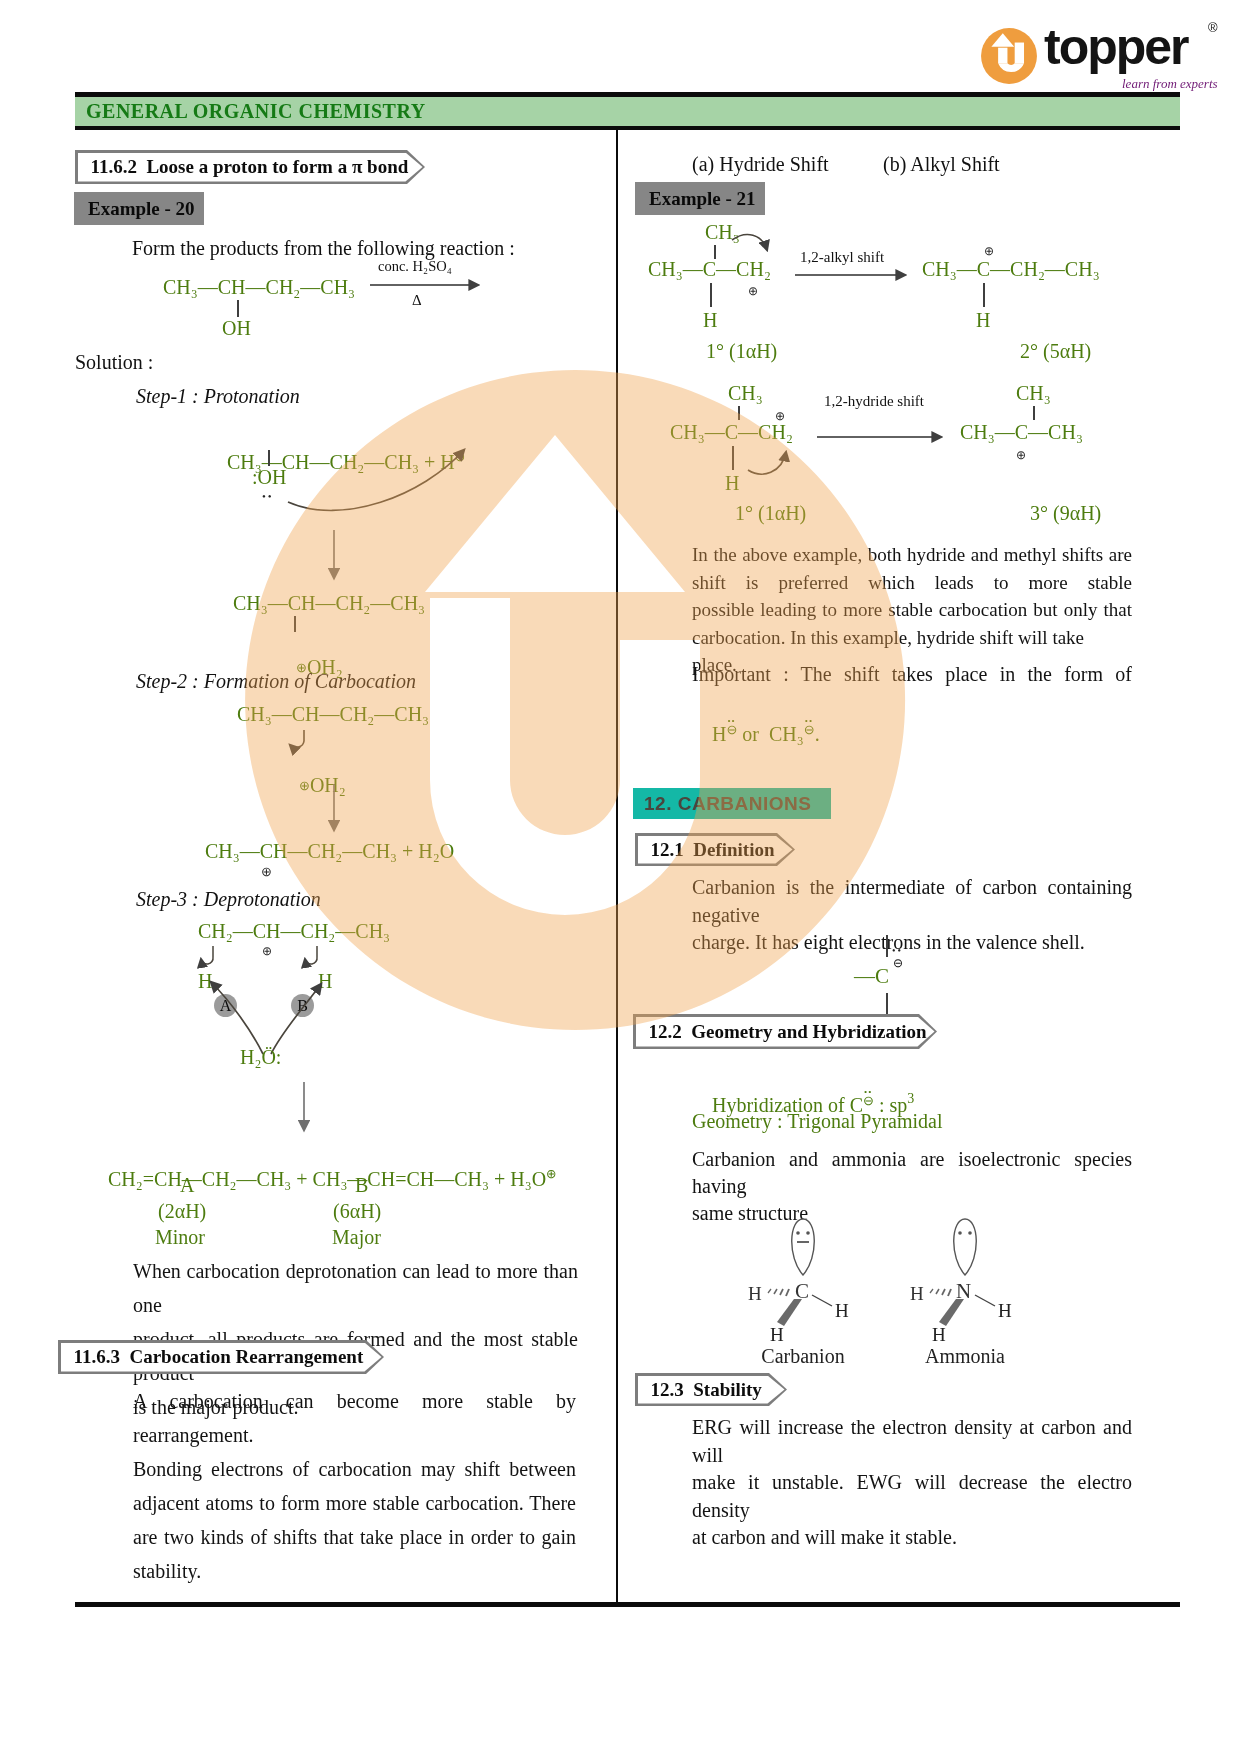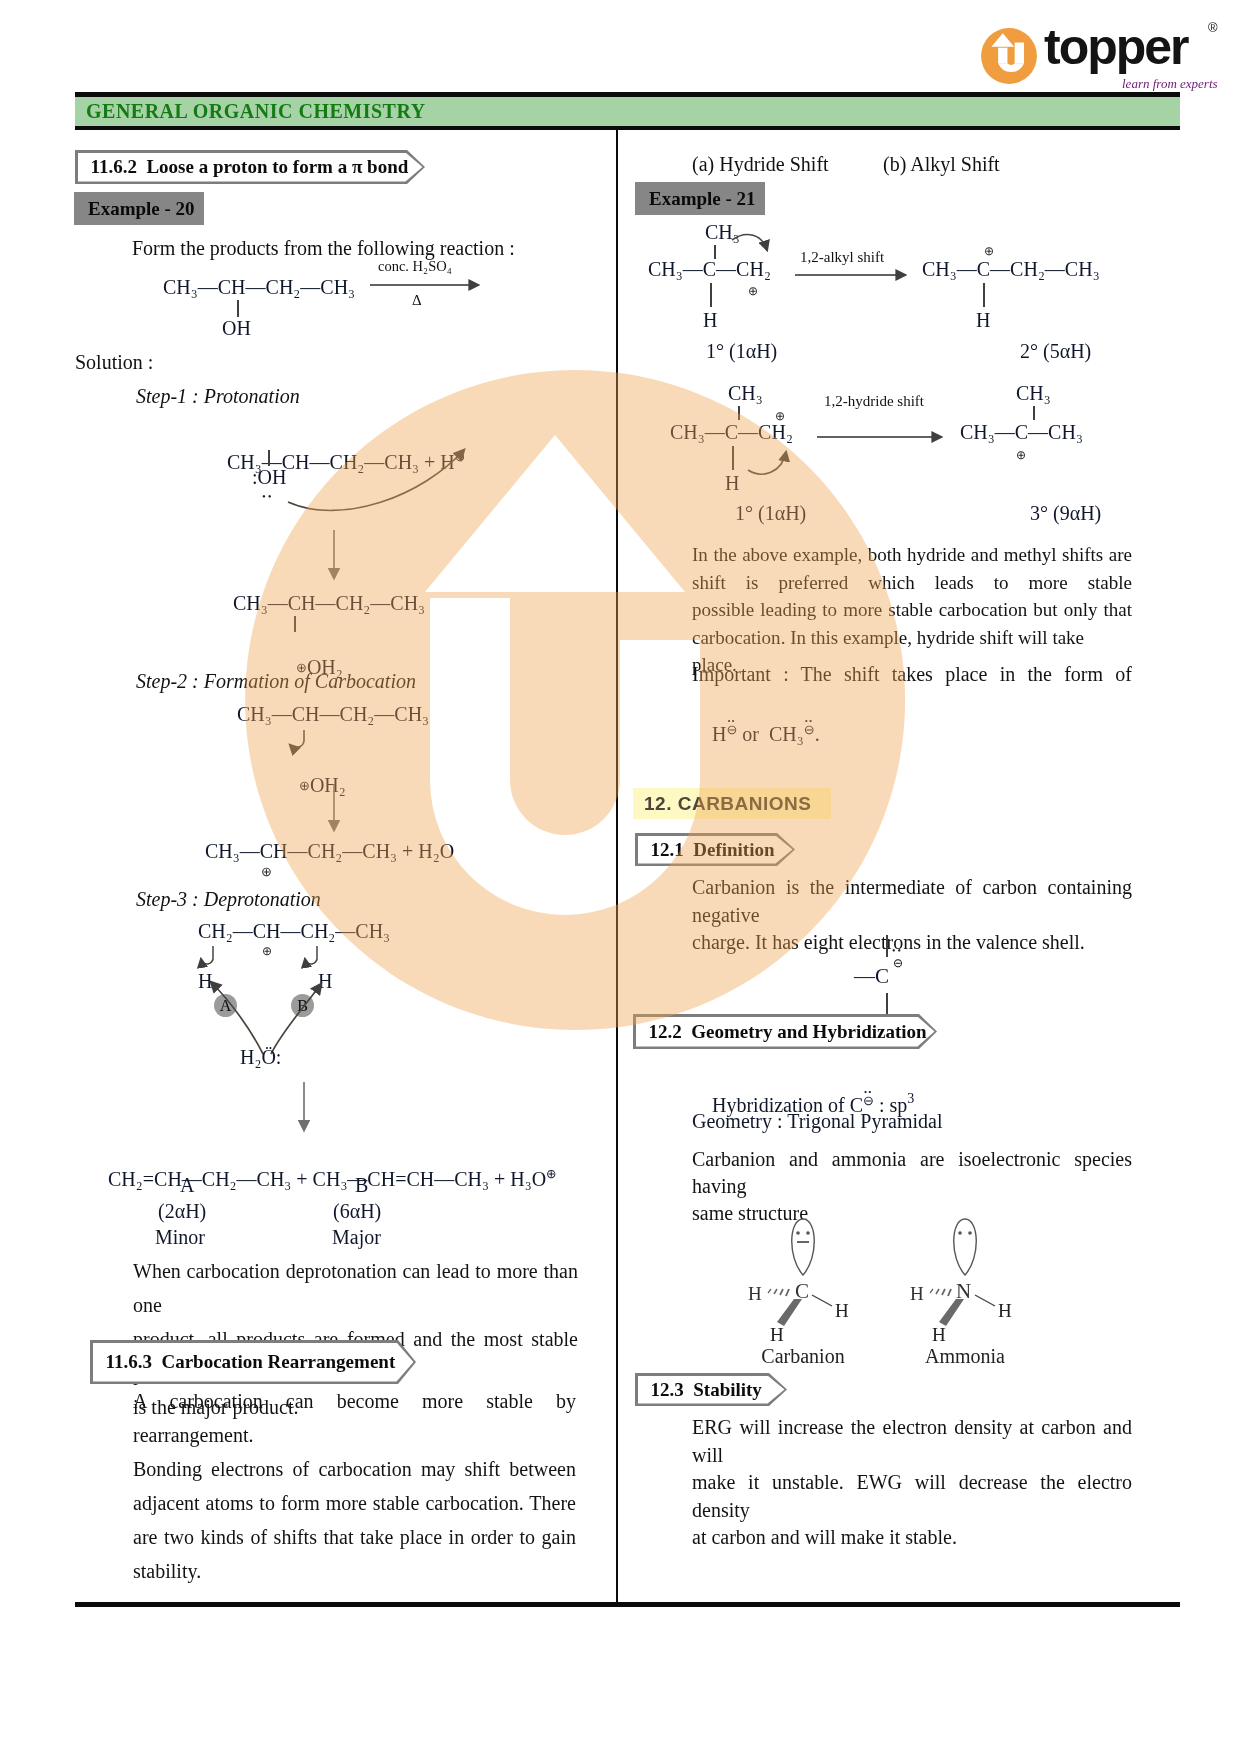--- a/index.html
+++ b/index.html
@@ -14,21 +14,21 @@
   .sechdr{position:absolute;background:#7d7d7d;
           clip-path:polygon(0 0,calc(100% - 18px) 0,100% 50%,calc(100% - 18px) 100%,0 100%);}
   .sechdr .inner{position:absolute;left:2.5px;top:2.5px;right:2.5px;bottom:2.5px;background:#ffffff;
           clip-path:polygon(0 0,calc(100% - 17px) 0,100% 50%,calc(100% - 17px) 100%,0 100%);
           display:flex;align-items:center;padding-left:13px;box-sizing:border-box;
           font:bold 19px "Liberation Serif",serif;color:#0c0c0c;white-space:pre;}
   .f20{font:20px "Liberation Serif",serif;white-space:pre;}
   .f19{font:19.5px "Liberation Serif",serif;}
   .bold{font-weight:normal;}
   .ital{font-style:italic;}
-  .chain{position:absolute;font:20px "Liberation Serif",serif;white-space:pre;color:#0f172a;}
+  .chain{position:absolute;font:20px "Liberation Serif",serif;white-space:pre;color:#4d7c0f;}
   .vb{position:absolute;width:1.6px;background:#3f3f3f;}
   .sup{font-size:12.5px;vertical-align:8px;}
   .sub-oplus{position:absolute;font-size:13px;color:#2a2a2a;}
   .oplus-pre{font-size:13px;vertical-align:2px;}
   .par{position:absolute;font:20px "Liberation Serif",serif;color:#131313;}
   .jline{text-align:justify;text-align-last:justify;}
   .lastline{text-align:left;}
   .ominus-wrap{position:relative;display:inline-block;font-size:13px;vertical-align:7px;line-height:0;}
   .ominus-wrap .dots-over{position:absolute;left:1px;top:-9px;font-size:9px;letter-spacing:1px;}
   .dotsmall{position:absolute;font-size:11px;letter-spacing:2px;color:#222;}
@@ -165,21 +165,21 @@
   <div class="chain" style="left:333px;top:1200px">(6αH)</div>
   <div class="chain" style="left:155px;top:1226px">Minor</div>
   <div class="chain" style="left:332px;top:1226px">Major</div>
 
   <div class="par" style="left:133px;top:1254px;width:445px;line-height:34px">
     <div class="jline">When carbocation deprotonation can lead to more than one</div>
     <div class="jline">product, all products are formed and the most stable product</div>
     <div class="lastline">is the major product.</div>
   </div>
 
-  <div class="sechdr" style="left:90px;top:1340px;width:326px;height:44px">
+  <div class="sechdr" style="left:58px;top:1340px;width:326px;height:34px">
     <div class="inner"><span>11.6.3  Carbocation Rearrangement</span></div>
   </div>
 
   <div class="par" style="left:133px;top:1384px;width:443px;line-height:34px">
     <div class="jline">A carbocation can become more stable by rearrangement.</div>
     <div class="jline">Bonding electrons of carbocation may shift between</div>
     <div class="jline">adjacent atoms to form more stable carbocation. There</div>
     <div class="jline">are two kinds of shifts that take place in order to gain</div>
     <div class="lastline">stability.</div>
   </div>
@@ -238,21 +238,21 @@
     <div class="lastline"><span class="bold">carbocation</span><span>. In this example, hydride shift will take place.</span></div>
   </div>
 
   <div class="par" style="left:692px;top:661px;width:440px;line-height:27px">
     <div class="jline"><span class="bold">Important :</span><span> The shift takes place in the form of</span></div>
   </div>
   <div class="chain" style="left:692px;top:700px">
     <span>H</span><span class="ominus-wrap"><span class="dots-over">••</span><span>⊖</span></span><span> </span><span>or</span><span>  </span><span>CH₃</span><span class="ominus-wrap"><span class="dots-over">••</span><span>⊖</span></span><span>.</span>
   </div>
 
-  <div class="abs" style="left:633px;top:788px;width:198px;height:31px;background:#fef9c3;display:flex;align-items:center;padding-left:11px;box-sizing:border-box">
+  <div class="abs" style="left:633px;top:788px;width:198px;height:31px;background:#14b8a6;display:flex;align-items:center;padding-left:11px;box-sizing:border-box">
     <span class="carb12">12.  CARBANIONS</span>
   </div>
 
   <div class="sechdr" style="left:635px;top:833px;width:160px;height:33px">
     <div class="inner"><span>12.1  Definition</span></div>
   </div>
 
   <div class="par" style="left:692px;top:874px;width:440px;line-height:27.5px">
     <div class="jline">Carbanion is the intermediate of carbon containing negative</div>
     <div class="lastline">charge. It has eight electrons in the valence shell.</div>

